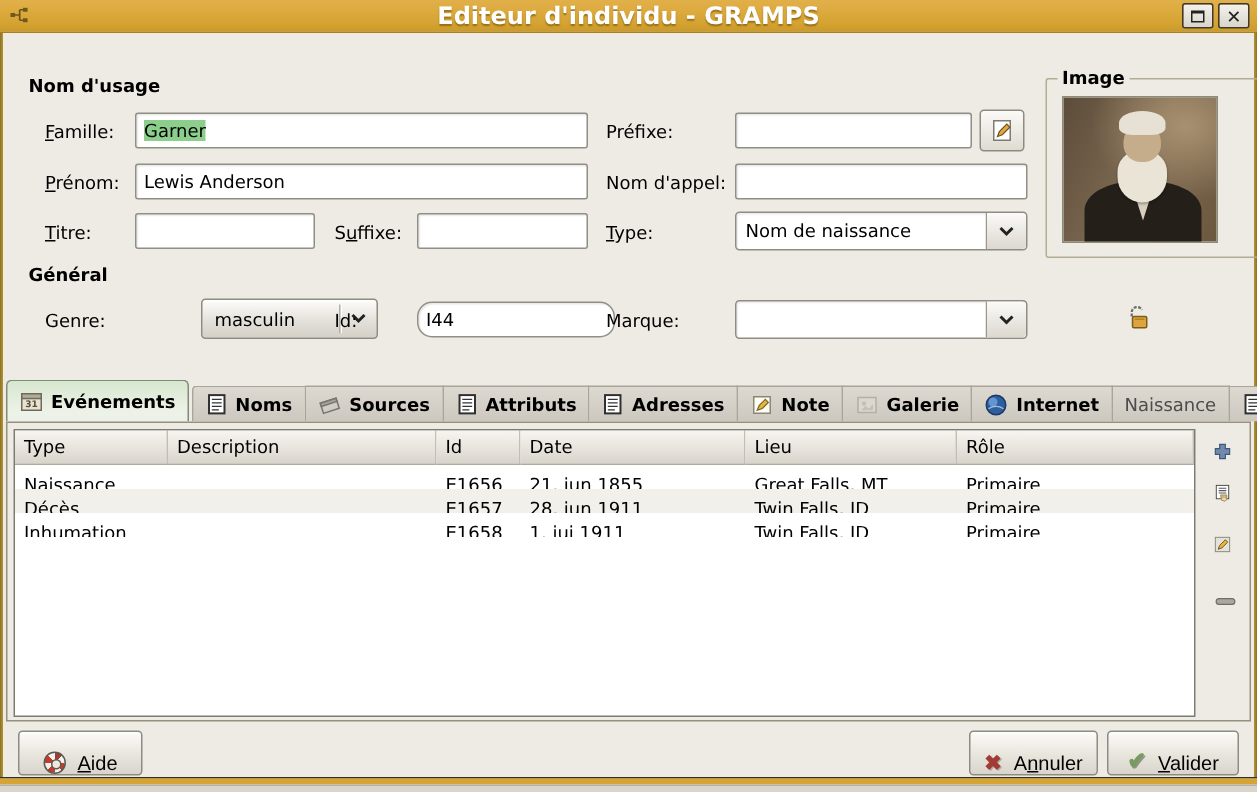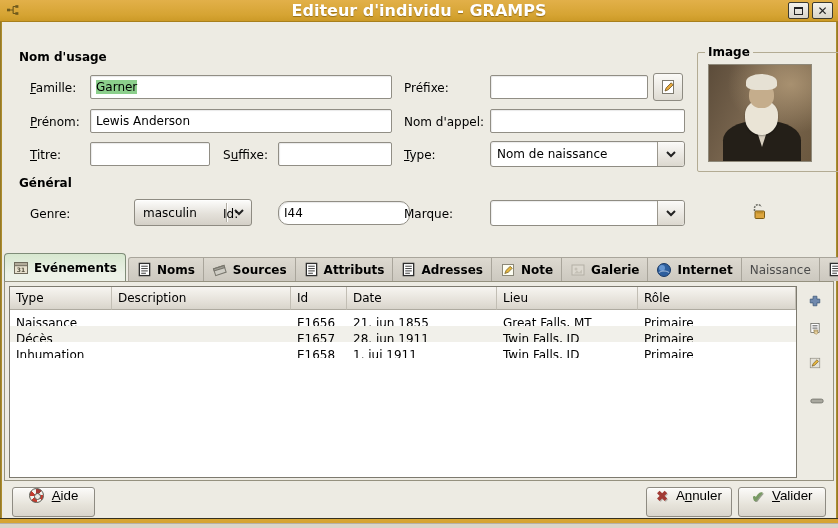--- a/index.html
+++ b/index.html
@@ -99,21 +99,21 @@
   }
   .trow{display:grid;grid-template-columns:102px 179px 56px 150px 141px 158px;height:16px;}
   .trow.alt{background:var(--c-row-alt,#f1f0ea);}
   .td{padding:6px 0 0 6px;white-space:nowrap;overflow:hidden;}
   
   .sidebtn{position:absolute;width:26px;height:26px;display:flex;align-items:center;justify-content:center;background:transparent;border:none;cursor:default;}
   
   .gtkbtn{
     position:absolute;height:30px;border:1px solid #8e8b82;border-radius:3px;
     background:linear-gradient(#fcfbf9,#e6e3da 60%,#d9d5cc);
-    display:flex;align-items:flex-start;justify-content:center;gap:8px;padding:0 10px;
+    display:flex;align-items:flex-end;justify-content:center;gap:8px;padding:0 10px;
     box-shadow:0 1px 0 rgba(255,255,255,.7) inset;
   }
   .lifebuoy{width:15px;height:15px;border-radius:50%;border:1px solid #5a5a52;position:relative;
     background:conic-gradient(var(--c-cancel-red,#c43b2e) 0 45deg,#f4f2ec 45deg 90deg,#c43b2e 90deg 135deg,#f4f2ec 135deg 180deg,#c43b2e 180deg 225deg,#f4f2ec 225deg 270deg,#c43b2e 270deg 315deg,#f4f2ec 315deg 360deg);}
   .lifebuoy::after{content:"";position:absolute;left:4px;top:4px;width:5px;height:5px;border-radius:50%;background:#ece9e1;border:1px solid #5a5a52;}
   .xglyph{color:var(--c-cancel-red,#a23b35);font-weight:bold;font-size:14px;text-shadow:1px 1px 0 rgba(0,0,0,.2);}
   .vglyph{color:var(--c-check-green,#789a63);font-weight:bold;font-size:15px;text-shadow:1px 1px 0 rgba(40,60,25,.45);}
   u{text-decoration:underline;}
 </style>
 </head>

